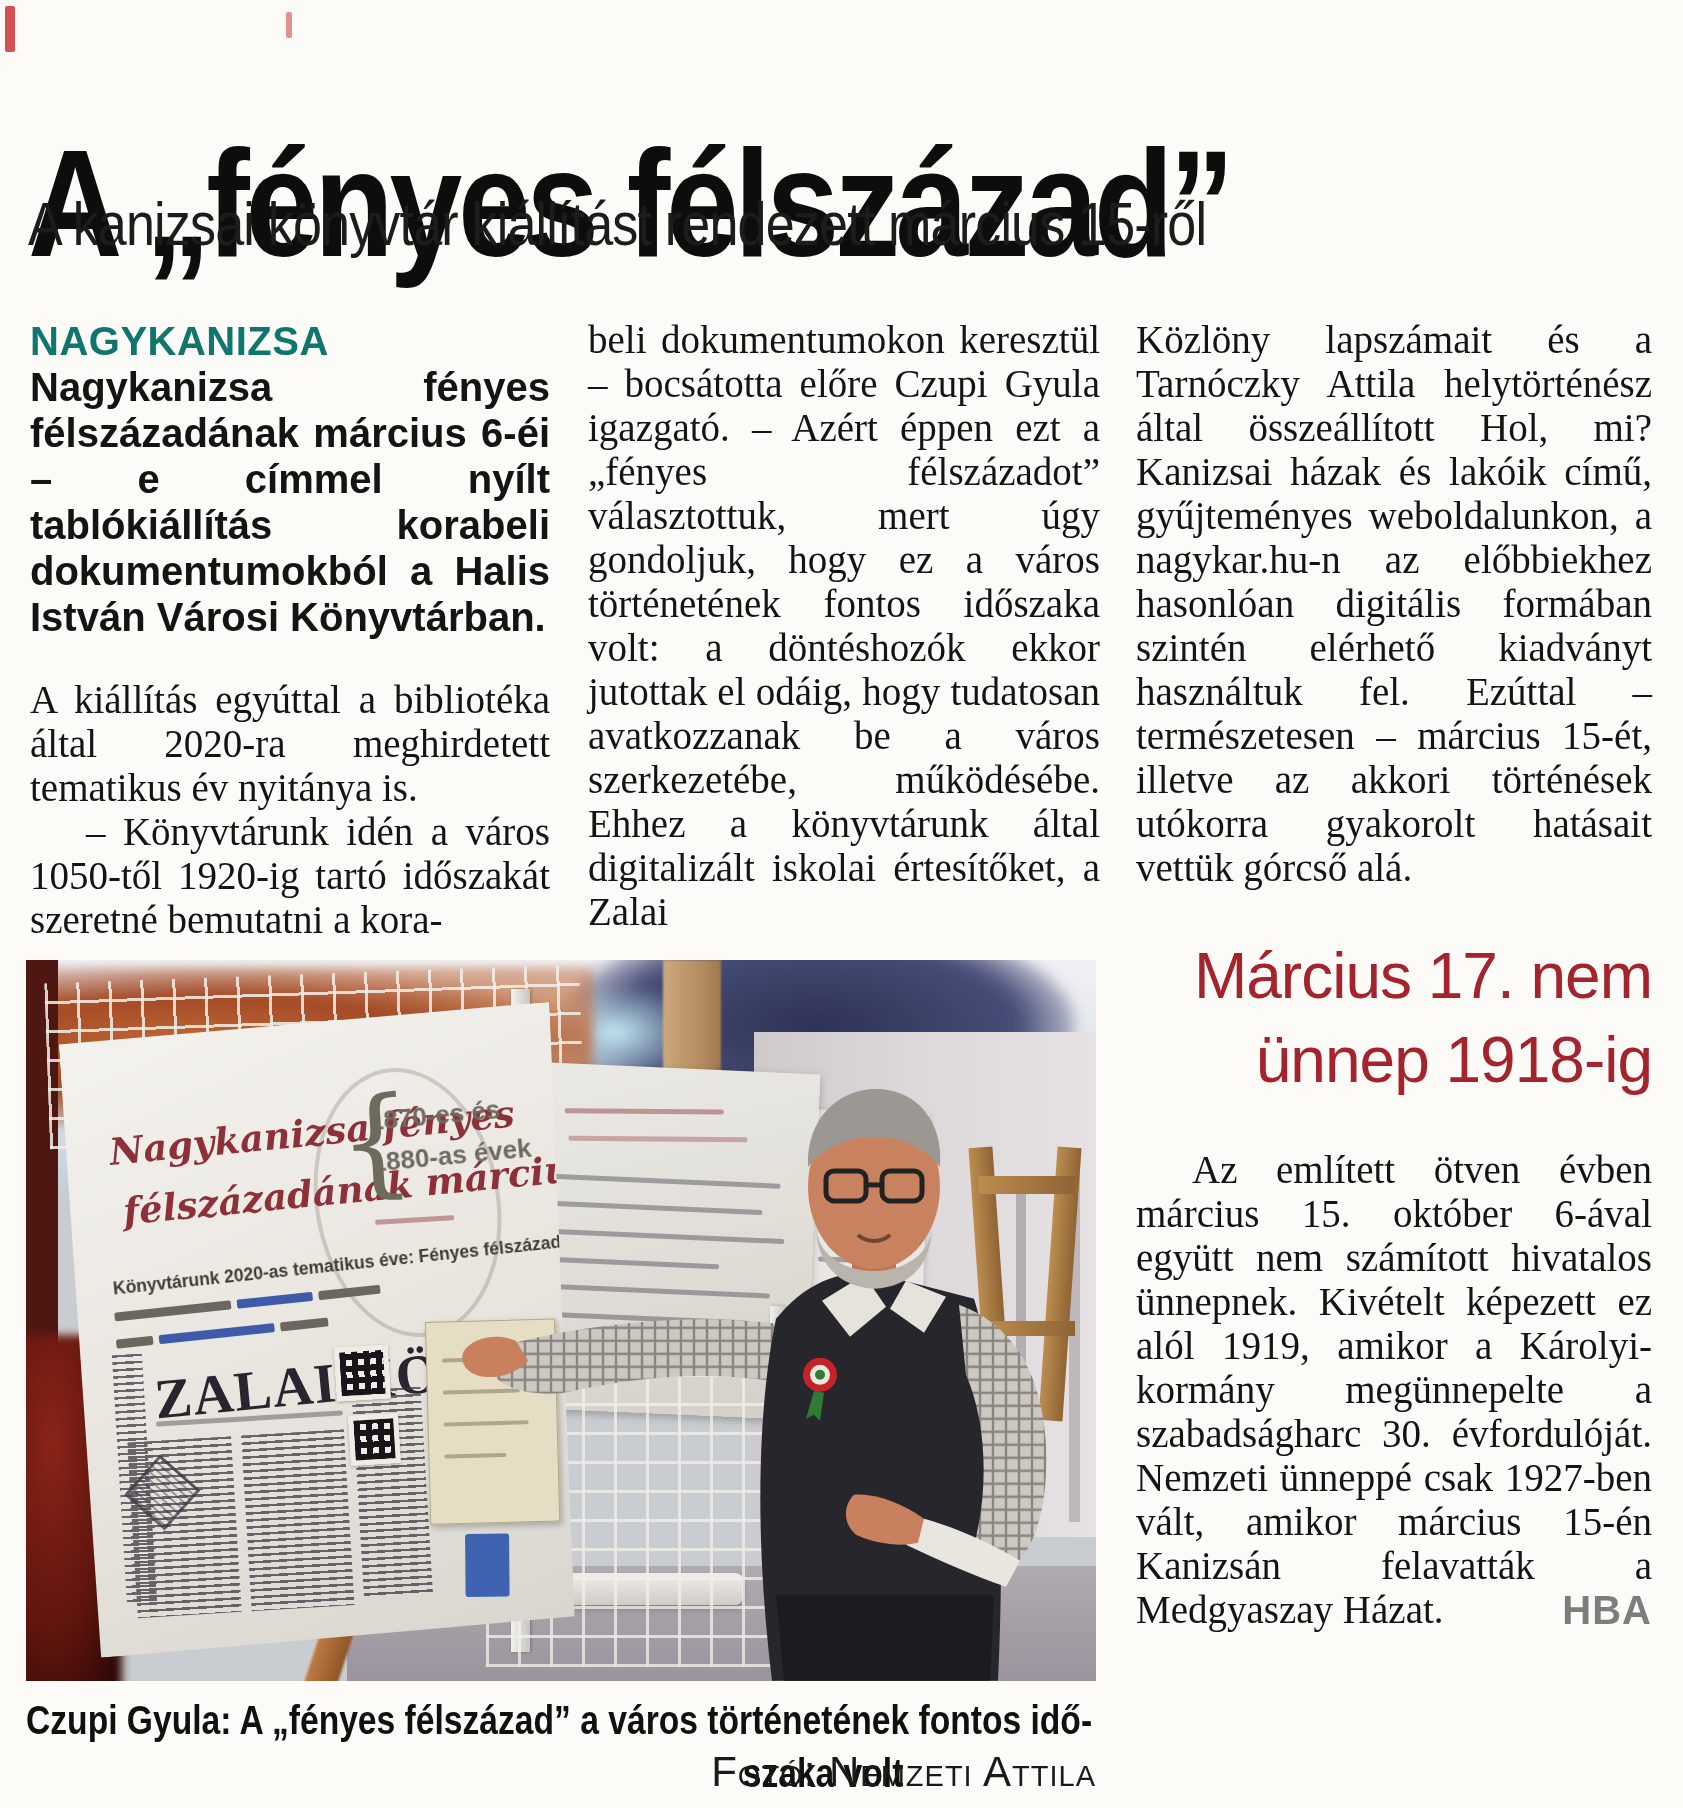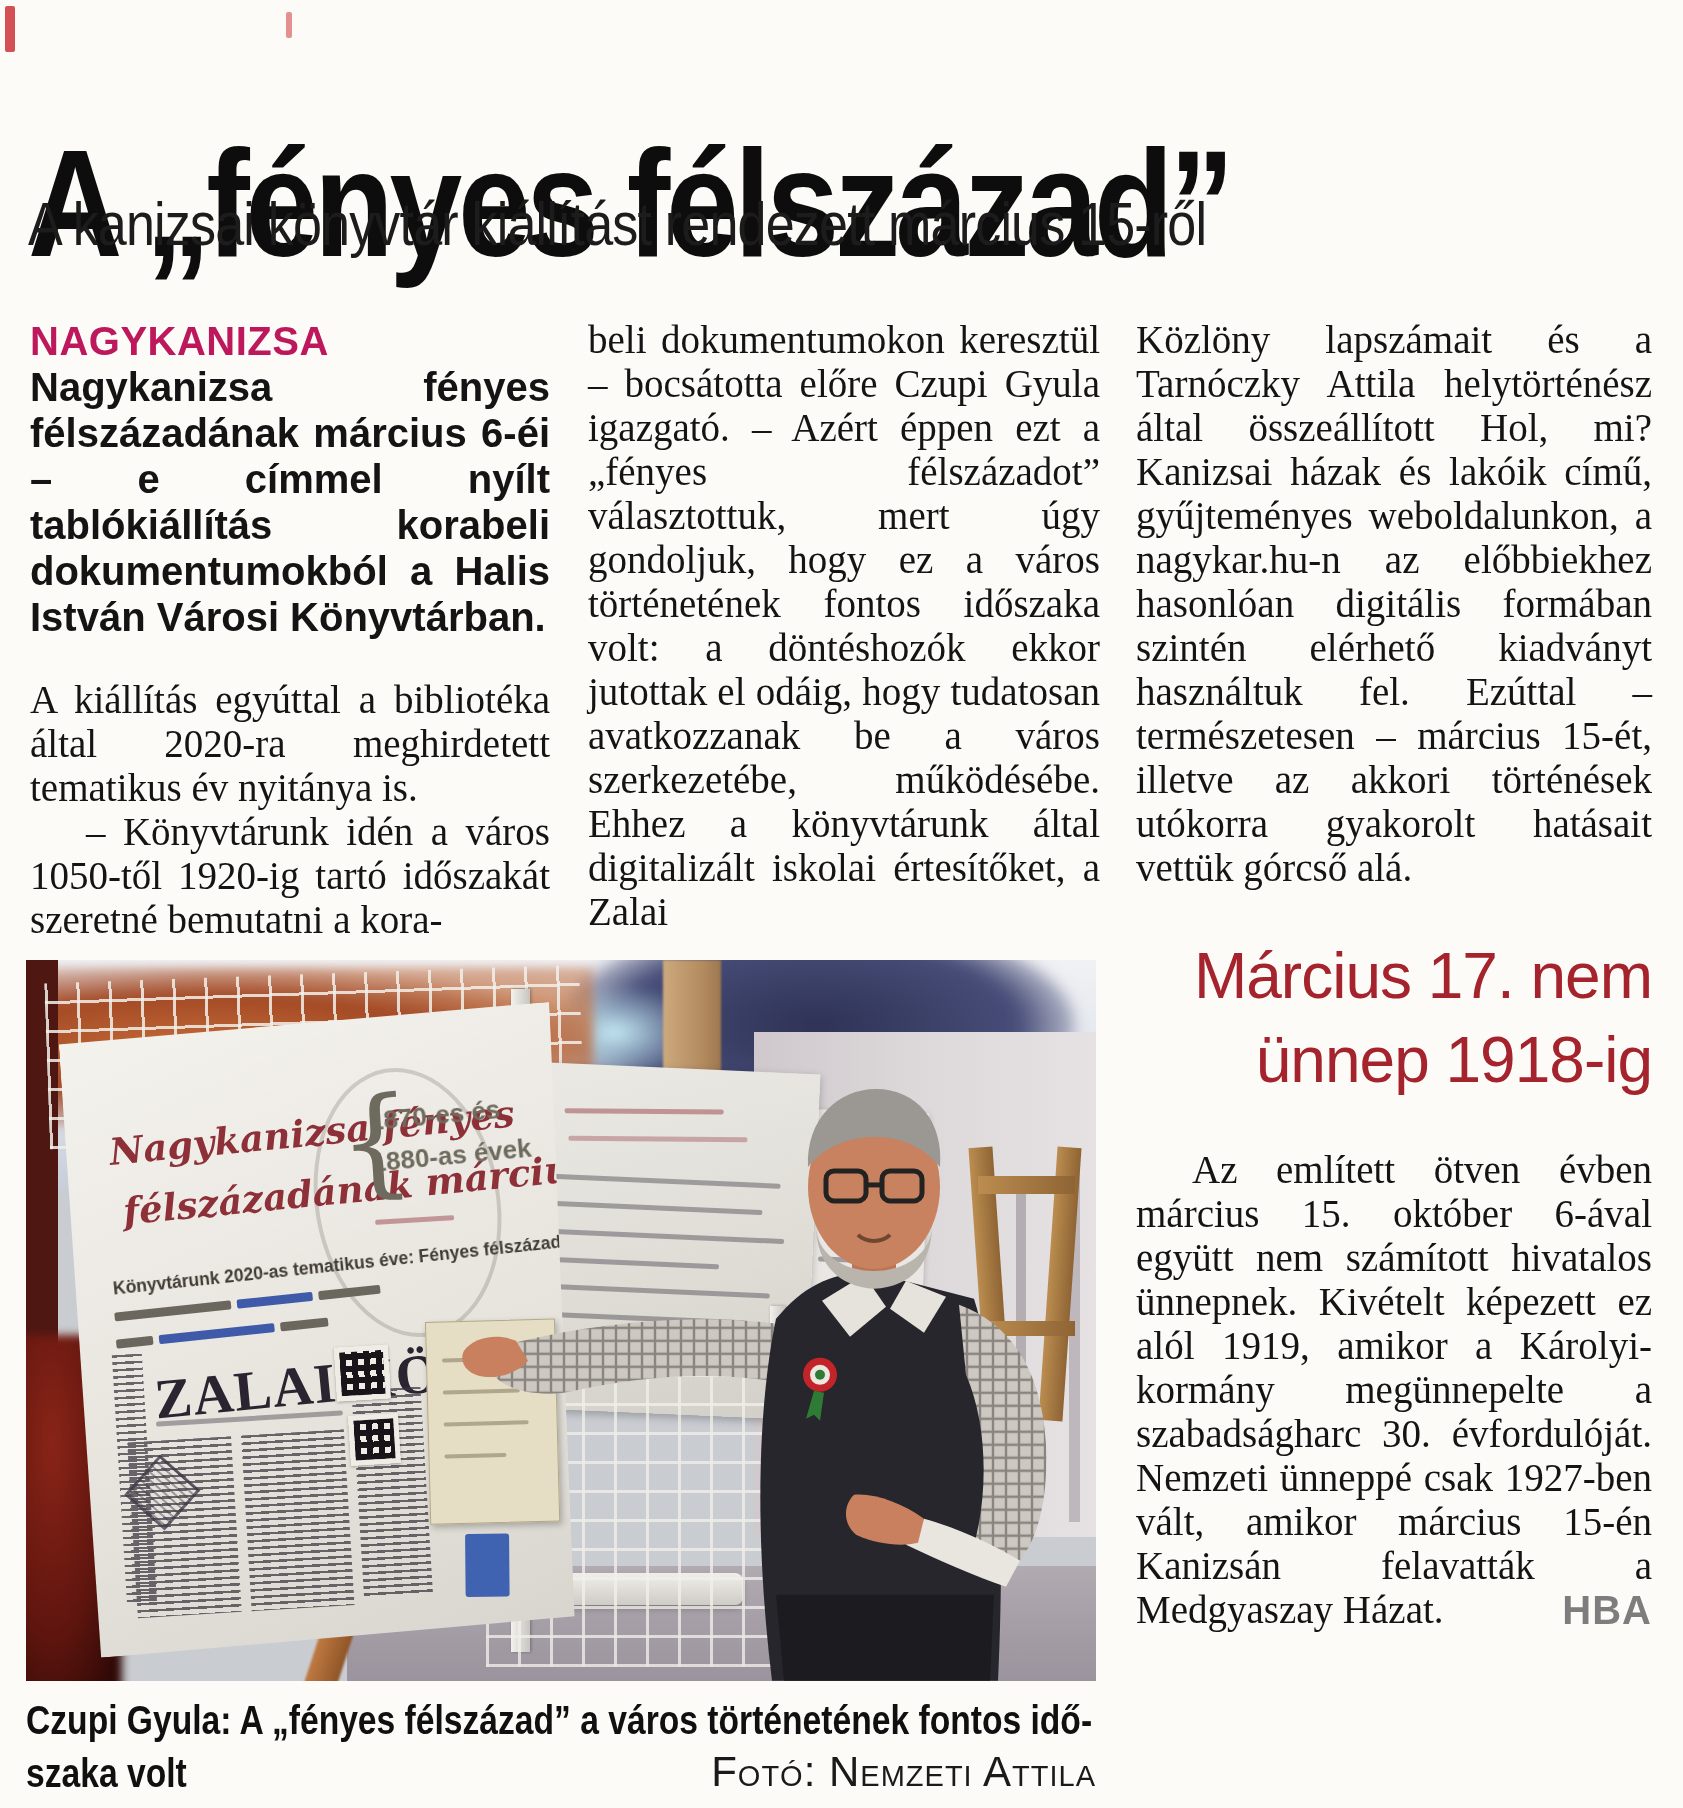--- a/index.html
+++ b/index.html
@@ -10,21 +10,21 @@
             letter-spacing:-5px;white-space:nowrap;color:#0d0d0d;
             transform:scaleX(.86);transform-origin:left top;}
   .subhead{position:absolute;left:28px;top:188px;font-size:62px;font-weight:400;color:#1c1c1c;
            letter-spacing:-1px;white-space:nowrap;transform:scaleX(.84);transform-origin:left top;}
   
   .col{position:absolute;top:318px;text-align:justify;}
   #col1{left:30px;width:520px;}
   #col2{left:588px;width:512px;}
   #col3{left:1136px;width:516px;}
   .lead{font-family:"Liberation Sans",sans-serif;font-weight:700;font-size:40px;line-height:46px;margin:0;}
-  .loc-tag{color:#be185d;letter-spacing:.5px;}
+  .loc-tag{color:#0f766e;letter-spacing:.5px;}
   .serif{font-family:"Liberation Serif",serif;font-size:39px;line-height:44px;margin:0;}
   .gap{margin-top:38px;}
   .ind{text-indent:56px;}
   .pullquote{margin-top:44px;margin-bottom:46px;text-align:right;color:#a4232c;
              font-size:64px;line-height:84px;font-weight:400;letter-spacing:-1px;}
   .pullquote div{white-space:nowrap;}
   .byline{float:right;font-family:"Liberation Sans",sans-serif;font-weight:700;
           color:#7d7d7d;font-size:40px;letter-spacing:1px;}
   
   #photo{position:absolute;left:26px;top:960px;width:1070px;height:721px;overflow:hidden;
@@ -94,21 +94,21 @@
   .tarcza{border:3px solid rgba(60,56,69,.75);transform:rotate(45deg);
           background:repeating-linear-gradient(0deg,rgba(60,56,69,.45) 0 2px,rgba(0,0,0,0) 2px 6px);}
   .qr{background:
       repeating-linear-gradient(0deg,#17141a 0 6px,rgba(0,0,0,0) 6px 12px),
       repeating-linear-gradient(90deg,#17141a 0 6px,#efece5 6px 12px);
       border:5px solid #efece5;box-shadow:0 1px 3px rgba(0,0,0,.3);}
   .cert{background:#e6dec4;border:1px solid #b3a987;box-shadow:2px 3px 6px rgba(0,0,0,.25);}
   .cert .stripe{background:rgba(120,110,85,.5);height:4px;}
   .bluetag{background:#3f63b0;border-radius:3px;}
   
-  #caption{position:absolute;left:26px;top:1694px;width:1070px;}
+  #caption{position:absolute;left:26px;top:1694px;width:1070px;text-align:right;}
   .cap-line{font-weight:700;font-size:41px;line-height:53px;white-space:nowrap;
             transform:scaleX(.82);transform-origin:left top;color:#101010;}
   .credit{position:absolute;right:0;bottom:4px;font-variant:small-caps;font-weight:400;
           font-size:42px;color:#1a1a1a;letter-spacing:1px;}
   
   .artifact{position:absolute;background:#c9252b;border-radius:2px;opacity:.8;}
 </style>
 </head>
 <body>
 

